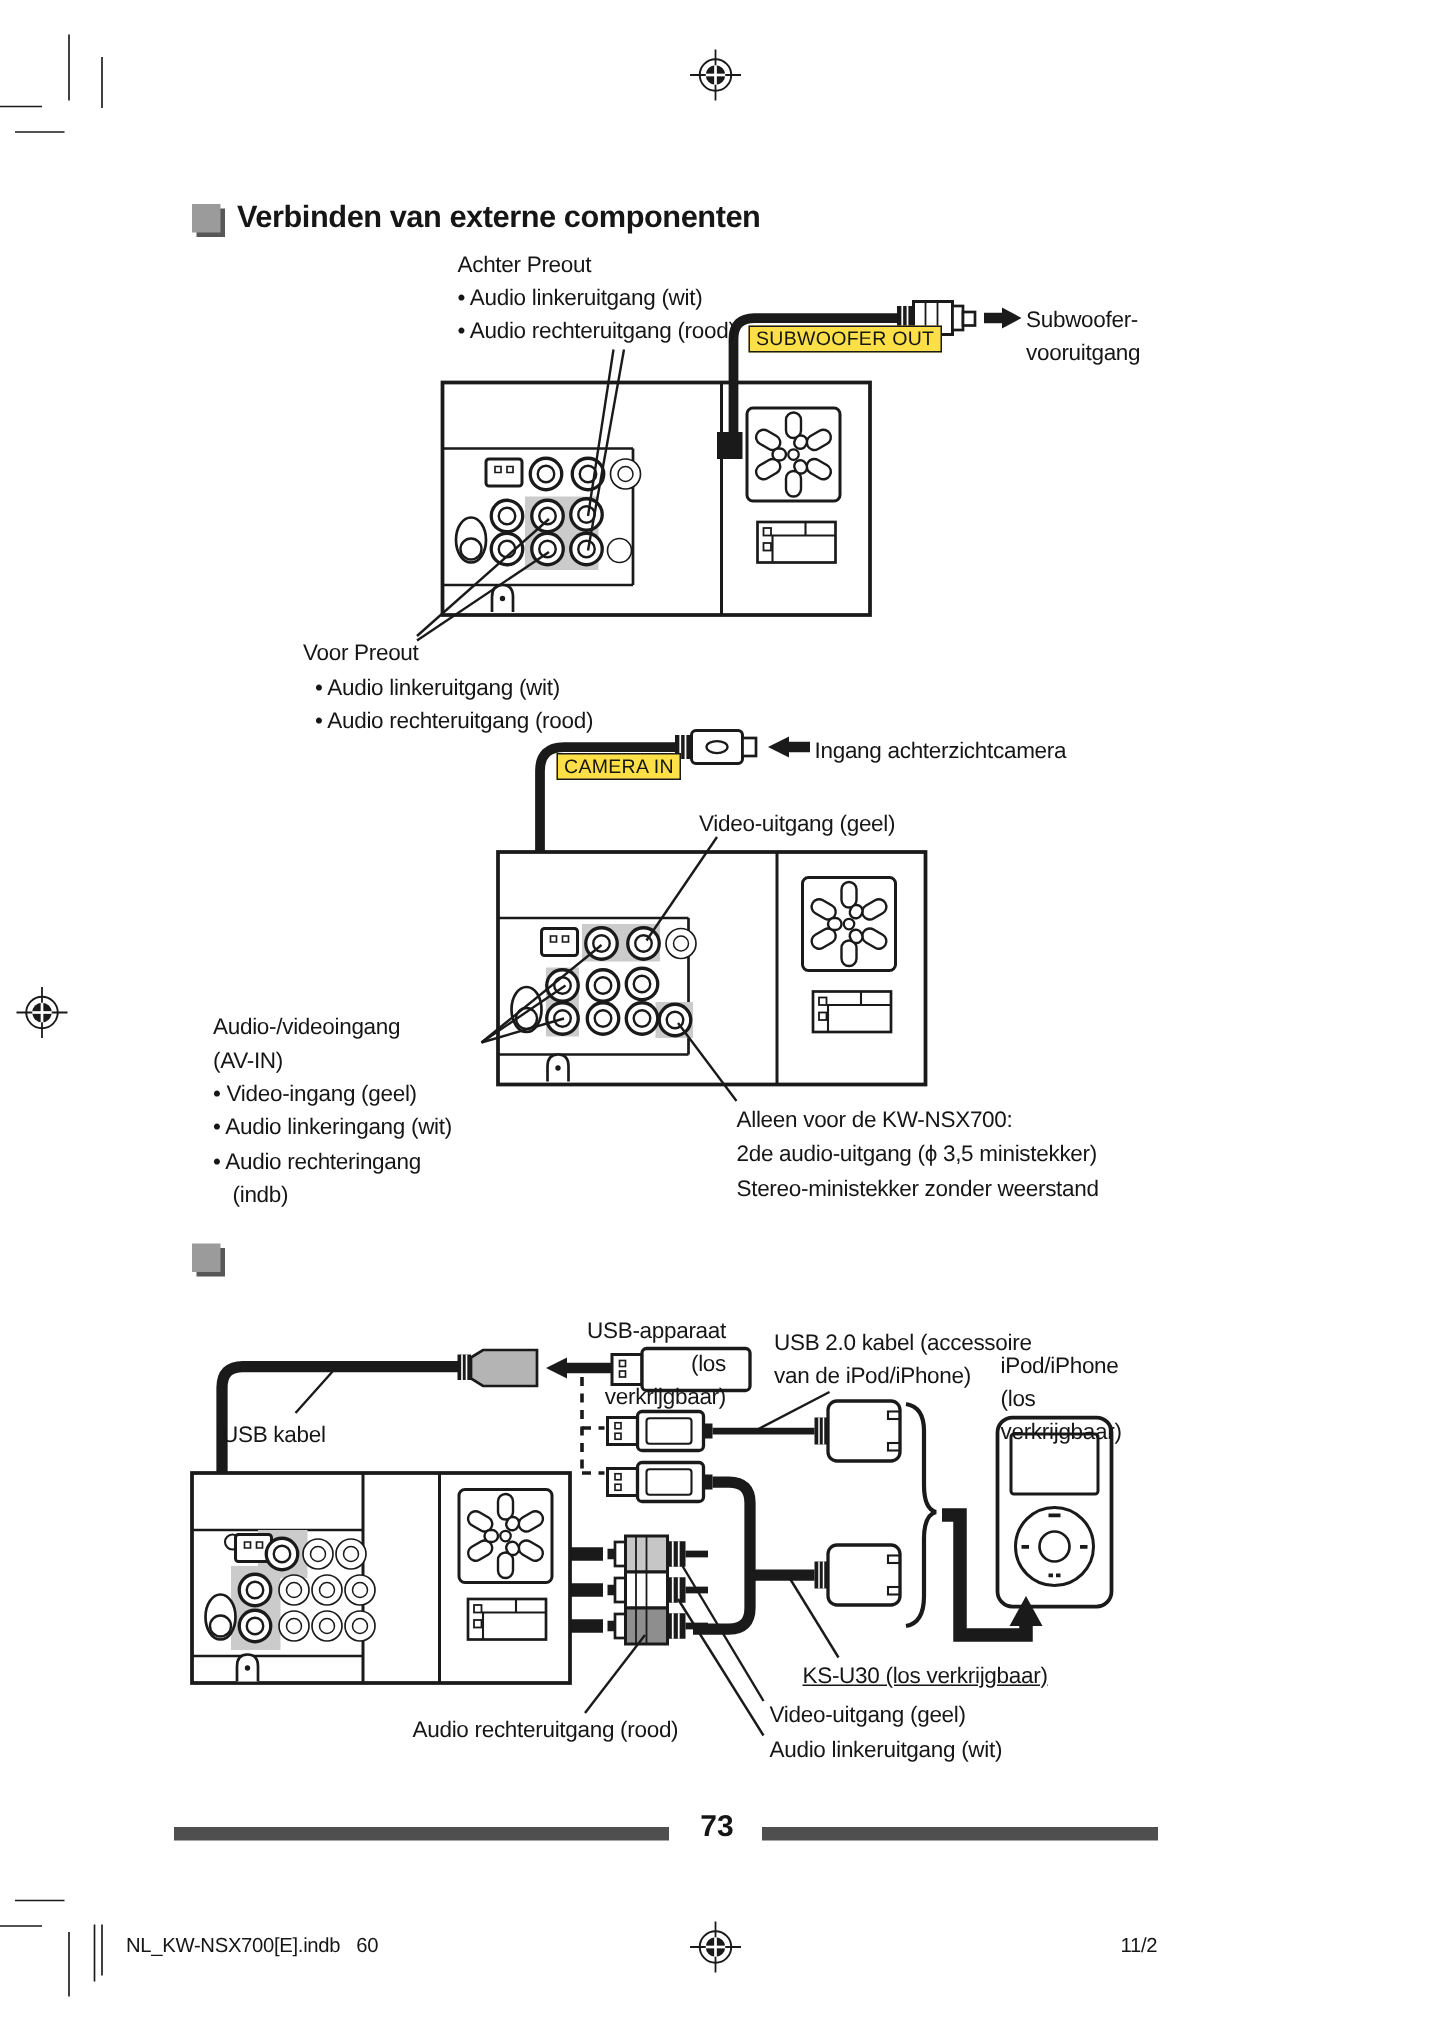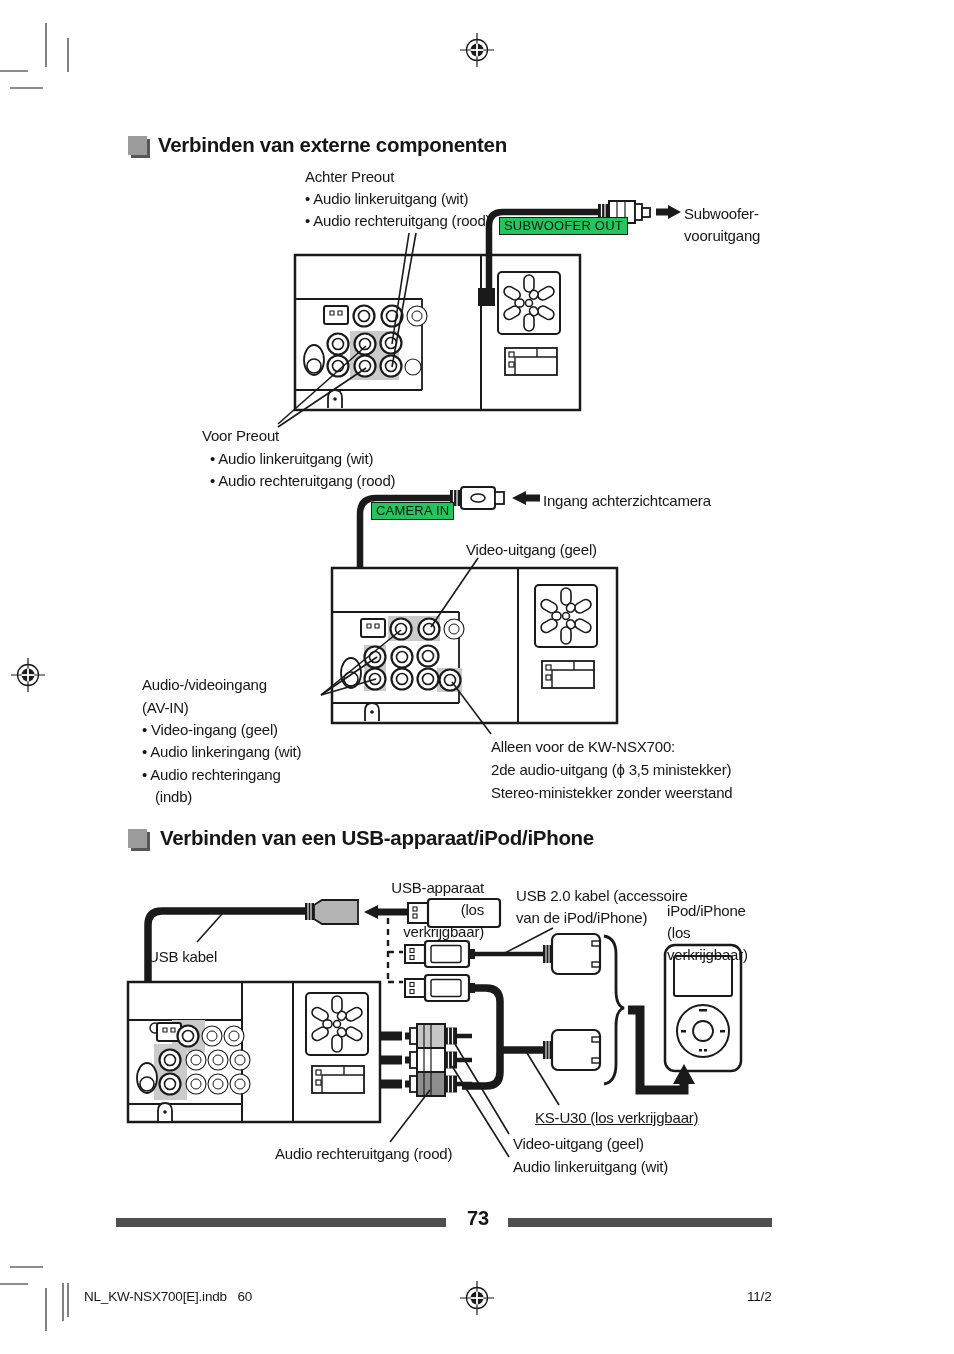--- a/index.html
+++ b/index.html
@@ -7,21 +7,21 @@
   .page { position:relative; width:772px; height:1354px; background:#fff;
           font-family:"Liberation Sans", sans-serif; color:#161616; overflow:hidden; }
   svg.art { position:absolute; left:0; top:0; z-index:1; }
   .lbl { position:absolute; z-index:2; font-size:15px; line-height:22px;
          white-space:pre-line; letter-spacing:-0.2px; }
   .lh23 { line-height:23px; }
   .bullet { padding-left:13px; text-indent:-13px; }
   .wrap { white-space:normal; }
   .rightal { text-align:right;margin-top:16px; }
   .tag { position:absolute; z-index:2; font-size:13px; line-height:16px;
-         border:1.6px solid #1a1a1a; padding:0 4px; background:#22c55e;
+         border:1.6px solid #1a1a1a; padding:0 4px; background:#fde047;
          letter-spacing:0.2px; white-space:nowrap; }
   .sec-square { position:absolute; z-index:2; width:19px; height:19px;
                 background:#9b9b9b; box-shadow:3px 3px 0 #575757; }
   .sec-title { position:absolute; z-index:2; font-weight:bold; font-size:20.5px;
                letter-spacing:-0.3px; white-space:nowrap; }
   .lang-tab { position:absolute; z-index:2; left:832px; top:538px; width:76px; height:113px;
               background:#0a0a0a; border-radius:15px 0 0 15px; }
   .lang-tab span { position:absolute; left:9px; top:50%;
                    transform:translateY(-50%) rotate(180deg); writing-mode:vertical-rl;
                    color:#fff; font-size:17px; font-weight:bold; white-space:nowrap; }
@@ -358,21 +358,20 @@
 (AV-IN)</div>
   <div class="lbl bullet" style="left:142px; top:719px;">•  Video-ingang (geel)</div>
   <div class="lbl bullet" style="left:142px; top:741px;">•  Audio linkeringang (wit)</div>
   <div class="lbl bullet wrap" style="left:142px; top:764px; width:158px;">•  Audio rechteringang (indb)</div>
 
   <div class="lbl lh23" style="left:491px; top:735px;">Alleen voor de KW-NSX700:
 2de audio-uitgang (ϕ 3,5 ministekker)
 Stereo-ministekker zonder weerstand</div>
 
   <div class="sec-square" style="left:128px; top:829px;"></div>
-  <div class="sec-title" style="left:160px; top:826px;">Verbinden van een USB-apparaat/iPod/iPhone</div>
 
   <div class="lbl rightal" style="left:384px; top:861px; width:100px;">USB-apparaat (los
 verkrijgbaar)</div>
   <div class="lbl" style="left:516px; top:885px;">USB 2.0 kabel (accessoire
 van de iPod/iPhone)</div>
   <div class="lbl" style="left:667px; top:900px;">iPod/iPhone (los
 verkrijgbaar)</div>
   <div class="lbl" style="left:148px; top:946px;">USB kabel</div>
   <div class="lbl" style="left:535px; top:1107px;text-decoration:underline;">KS-U30 (los verkrijgbaar)</div>
   <div class="lbl" style="left:513px; top:1133px;">Video-uitgang (geel)</div>

